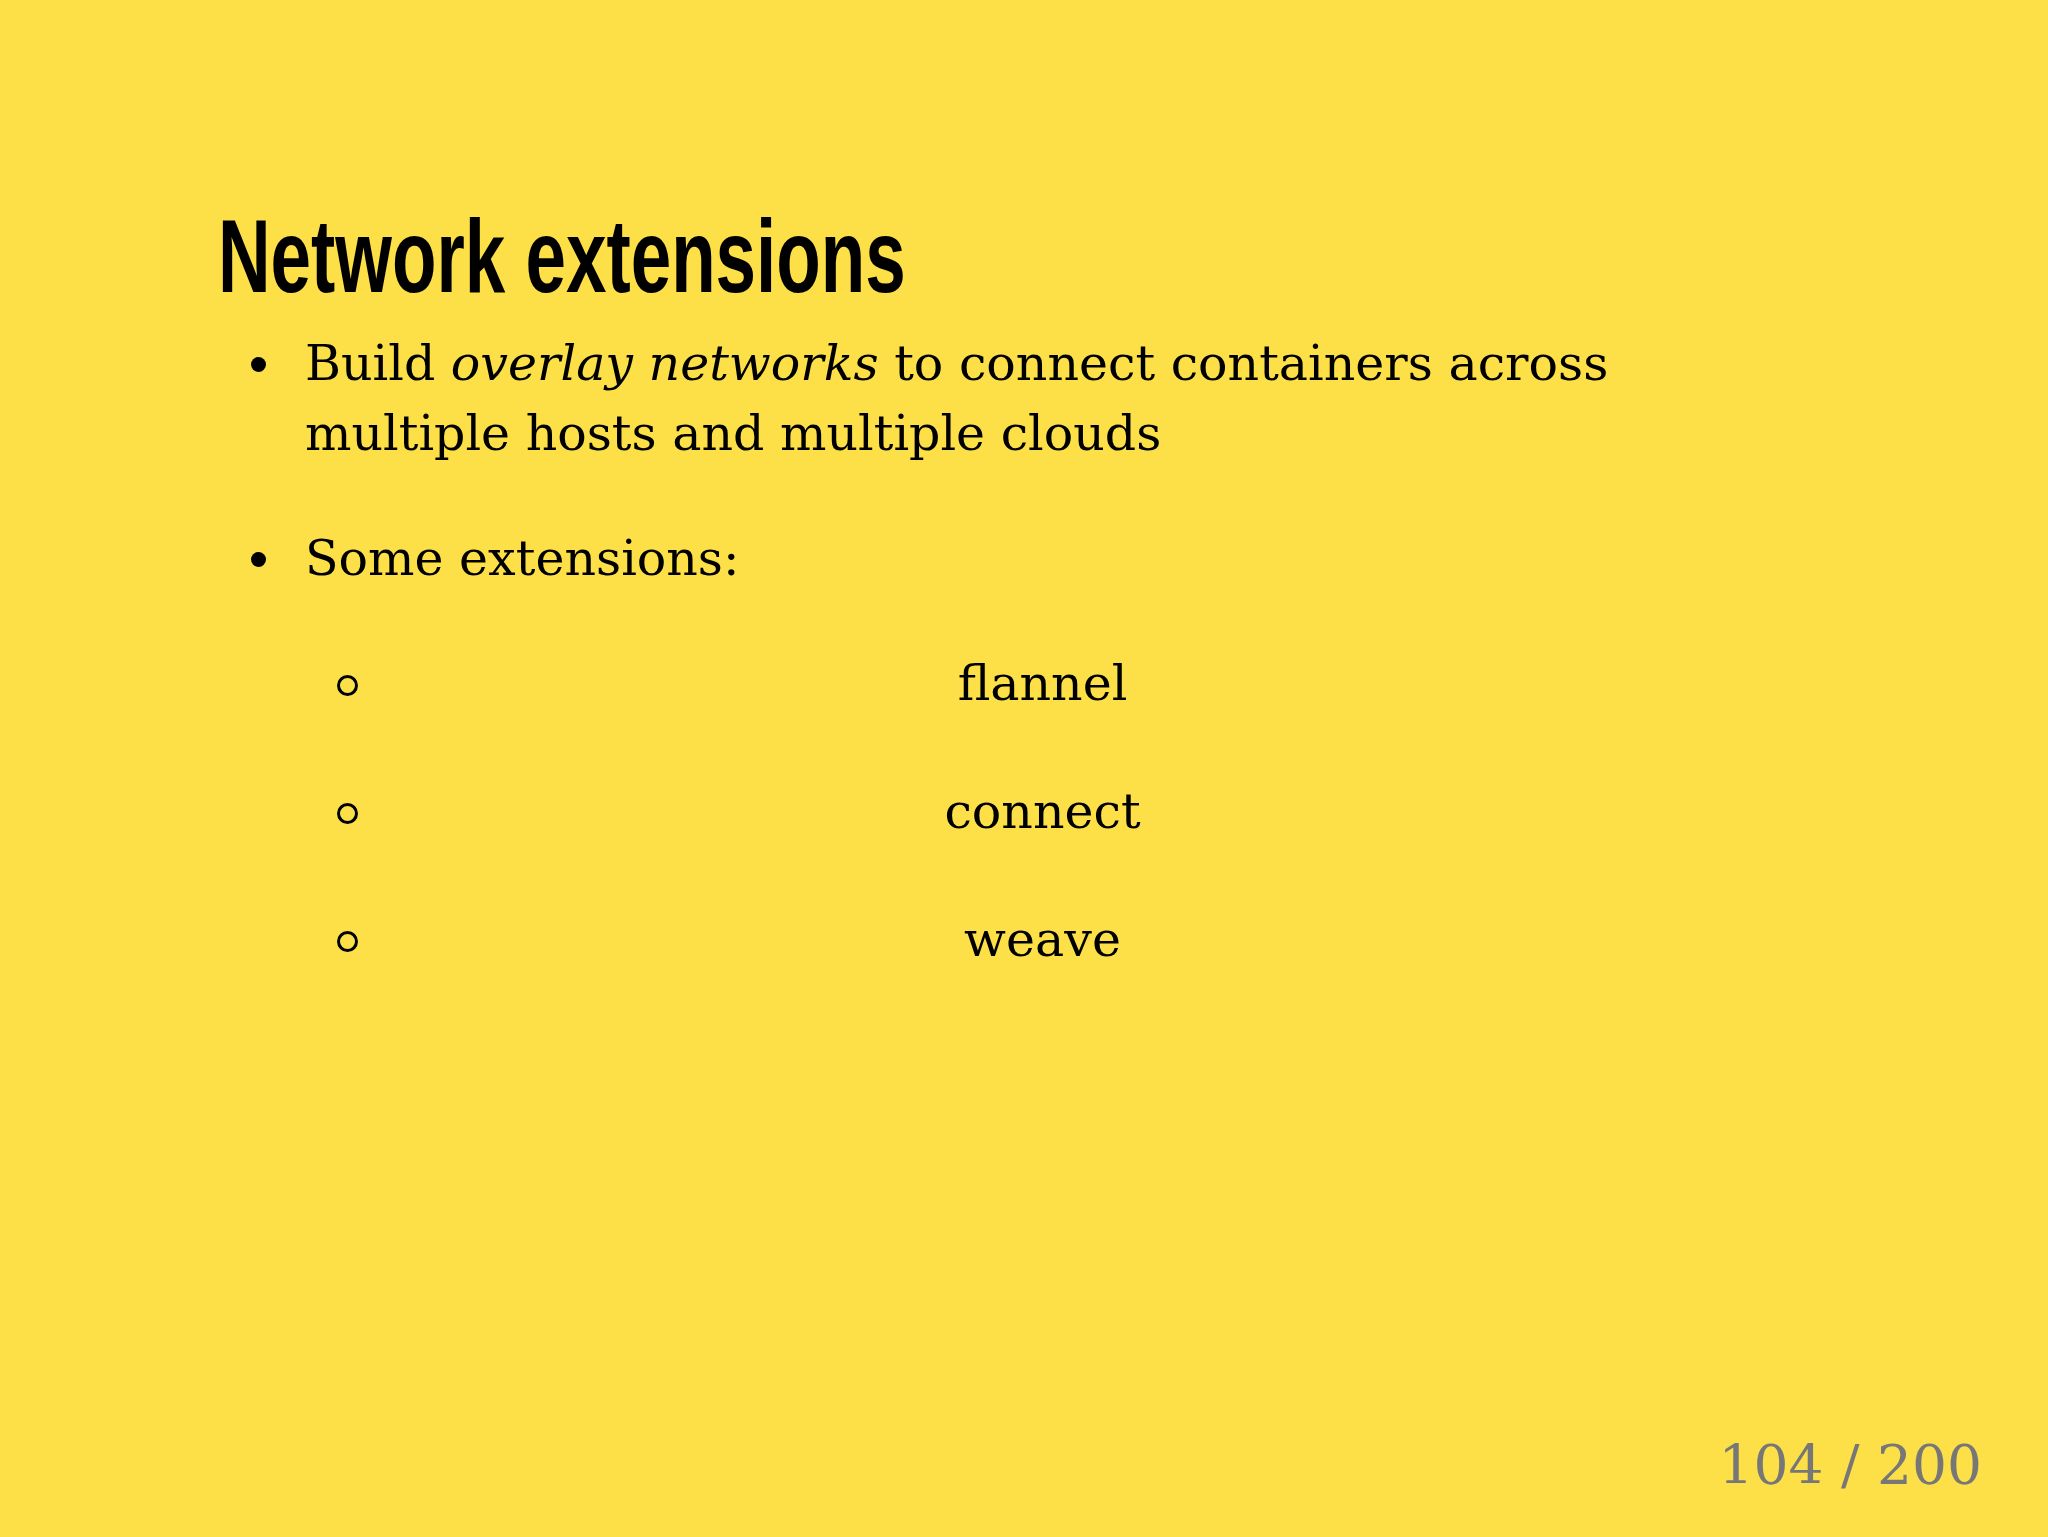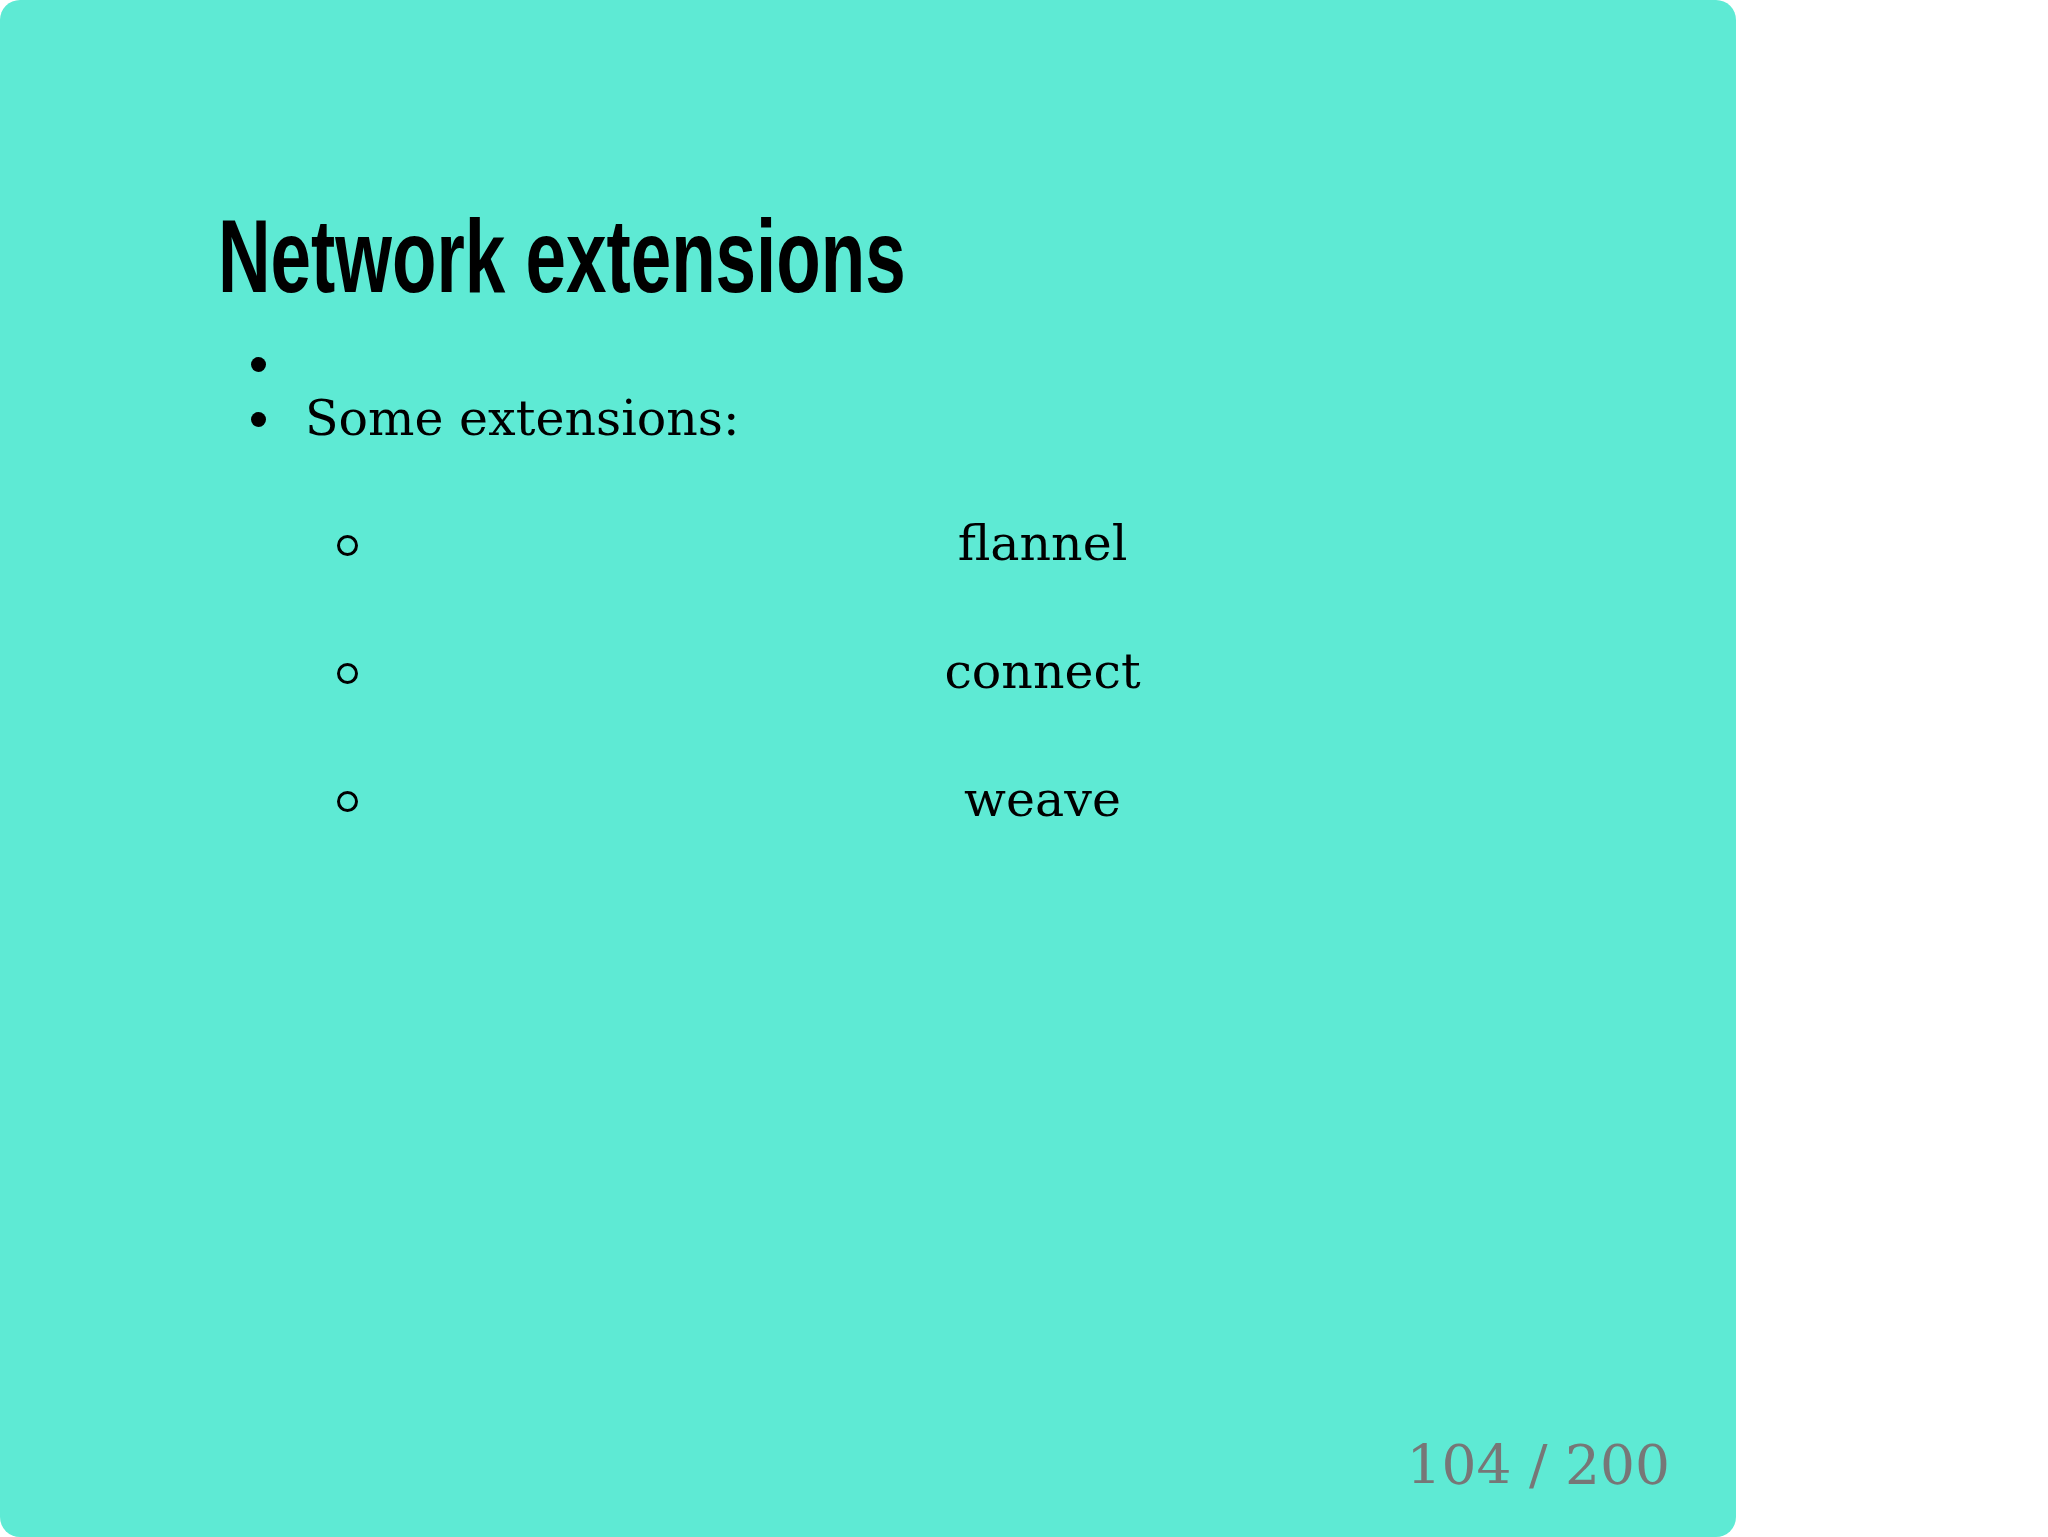--- a/index.html
+++ b/index.html
@@ -2,27 +2,26 @@
 <html><head>
 <meta charset="utf-8">
 <style>
   html, body {
     margin: 0;
     padding: 0;
     background: #ffffff;
   }
   .slide {
     position: relative;
-    width: 1736px;
+    width: 2048px;
     height: 1537px;
-    background: #5eead4;
+    background: #fde047;
     overflow: hidden;
     font-family: "DejaVu Serif", serif;
     color: #000000;
-    border-radius: 20px;
   }
   .slide-title {
     position: absolute;
     left: 218px;
     top: 134px;
     font-family: "Liberation Sans", sans-serif;
     font-weight: 700;
     font-size: 104px;
     line-height: 104px;
     color: #000000;
@@ -94,20 +93,21 @@
 <body>
 
 <div class="slide">
 
   <h1 class="slide-title">Network extensions</h1>
 
   <ul class="bullet-list">
 
     <li class="bullet-item">
       <span class="bullet-dot"></span>
+      <span class="bullet-text"><span>Build </span><em class="italic-run">overlay networks</em><span> to connect containers across multiple hosts and multiple clouds</span></span>
     </li>
 
 
     <li class="bullet-item">
       <span class="bullet-dot"></span>
       <span class="bullet-text"><span>Some extensions:</span></span>
 
       <ul class="sub-list">
         <li class="sub-item">
           <span class="sub-circle"></span>

